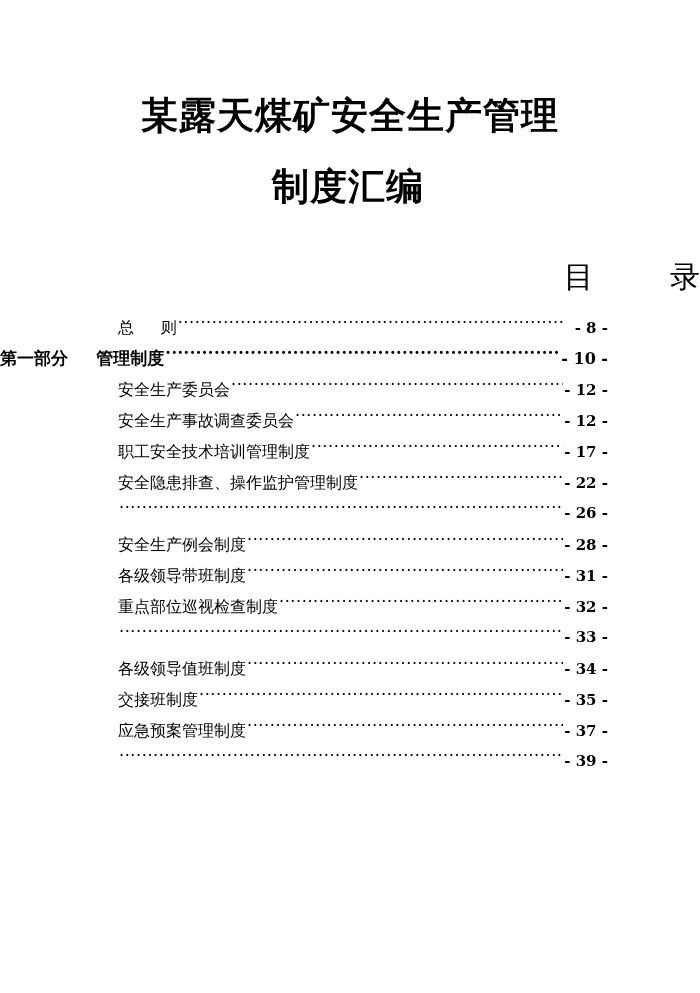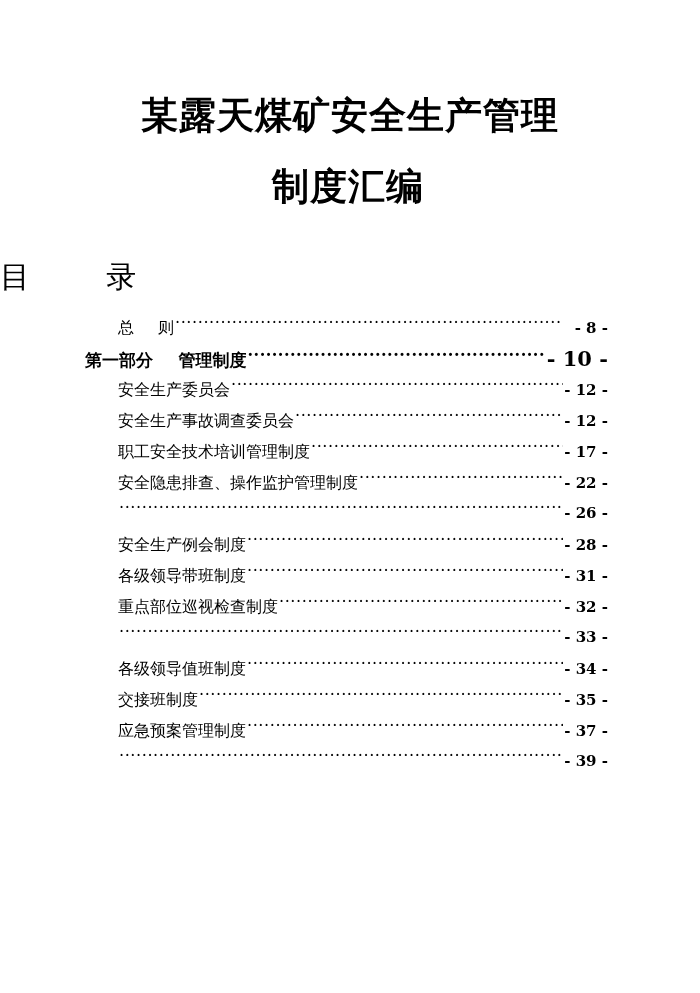--- a/index.html
+++ b/index.html
@@ -49,21 +49,21 @@
     top: 168px;
   }
 
   
   .toc-heading {
     position: absolute;
     left: 0;
     right: 0;
     top: 262px;
     margin: 0;
-    text-align: left;
+    text-align: right;
     font-family: "DejaVu Serif", "Liberation Serif", serif;
     font-weight: normal;
     font-size: 30px;
     line-height: 1;
     white-space: pre;
   }
 
   
   .toc-list {
     position: absolute;
@@ -82,24 +82,24 @@
     box-sizing: border-box;
     padding-right: 92px;
     font-size: 16px;
     line-height: 31px;
     white-space: nowrap;
   }
 
   
   .toc-row.level-1 { padding-left: 118px; }
   
-  .toc-row.level-0 { padding-left: 85px; }
+  .toc-row.level-0 { }
 
   .toc-label {
-    font-family: Liberation Serif, serif;
+    font-family: Liberation Sans, sans-serif;
     white-space: pre;
     flex: 0 0 auto;
     text-align: center;
   }
   .toc-row.level-0 .toc-label {
     font-weight: bold;
     font-size: 17px;
   }
   .toc-row.level-1 .toc-label {
     font-weight: normal;
@@ -132,21 +132,21 @@
   .toc-page {
     flex: 0 0 auto;
     font-family: "DejaVu Serif", "Liberation Serif", serif;
     font-weight: bold;
     font-size: 15px;
     white-space: pre;
     text-align: right;
     min-width: 44px;
   }
   .toc-row.level-0 .toc-page {
-    font-size: 21px;
+    font-size: 16px;
   }
 </style>
 </head>
 <body>
 
 <div class="page">
 
   <h1 class="doc-title title-line-1">某露天煤矿安全生产管理</h1>
 
   <h1 class="doc-title title-line-2">制度汇编</h1>

